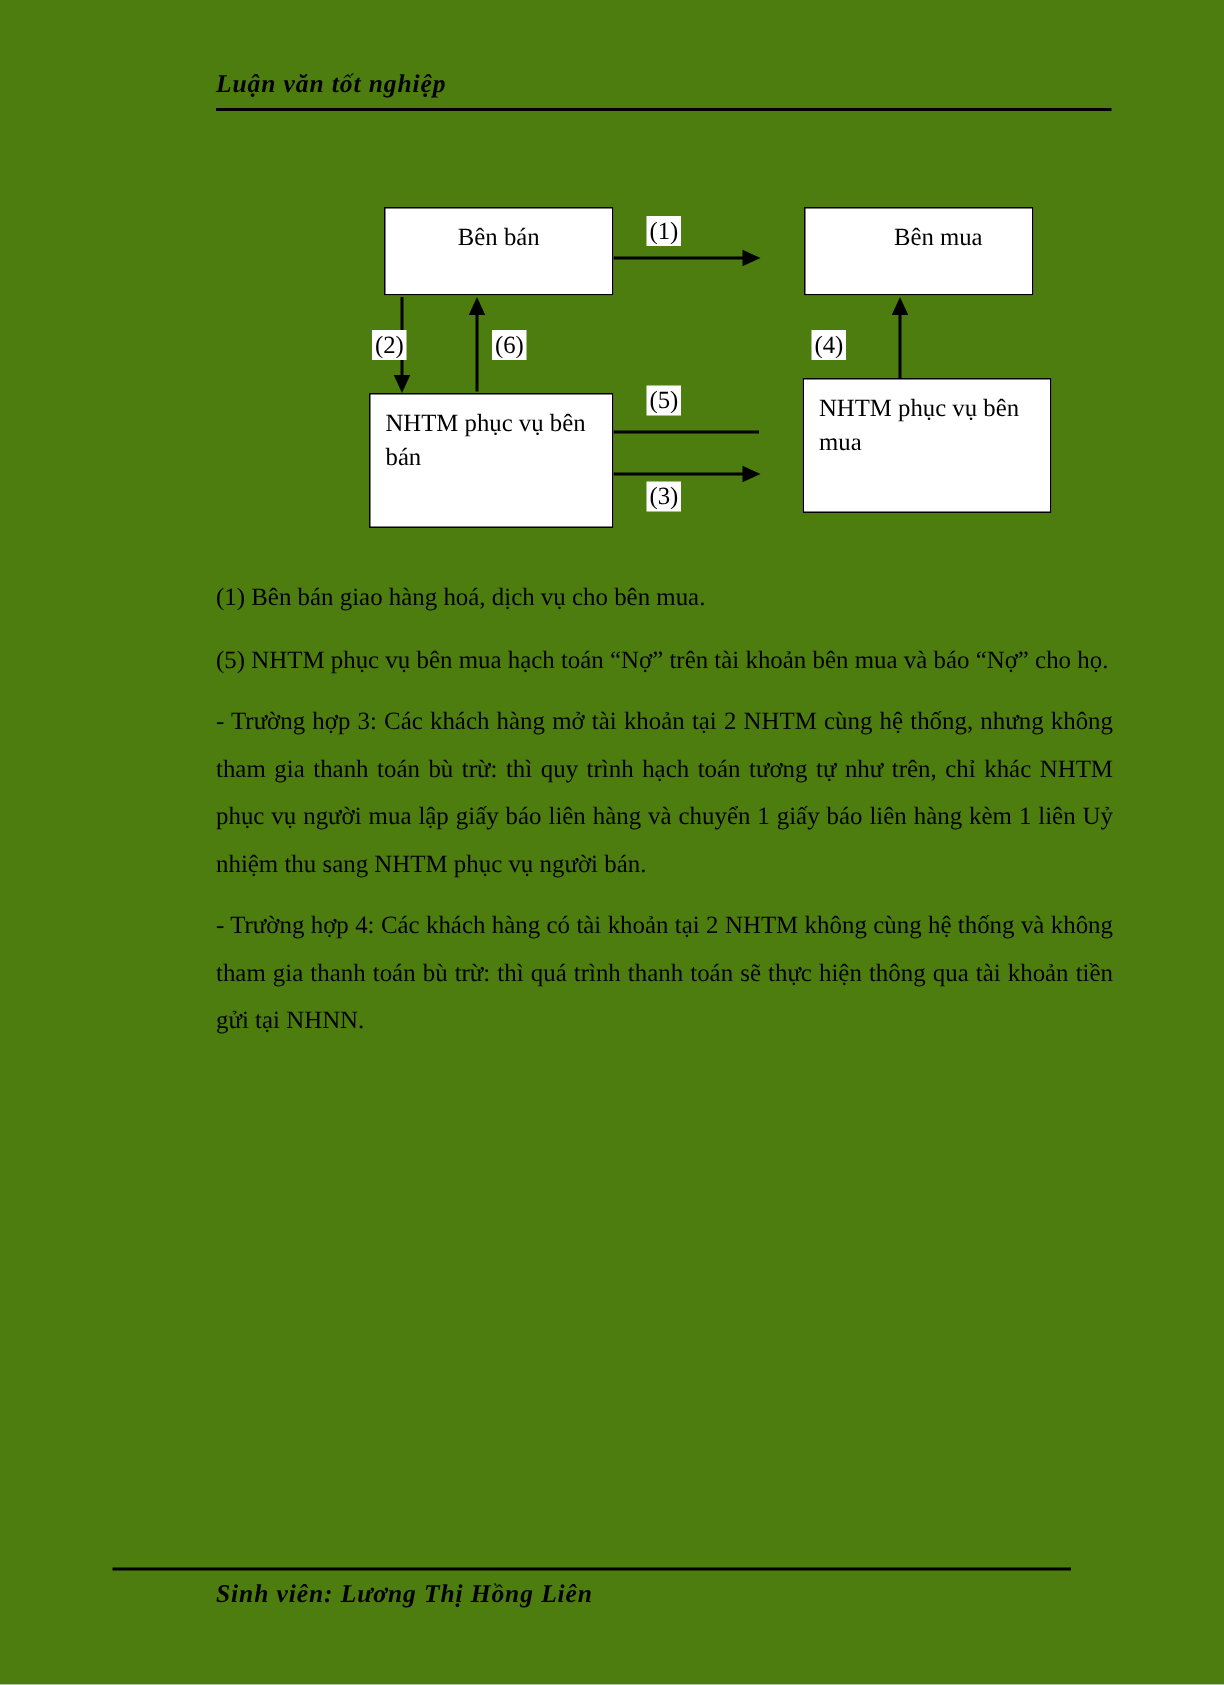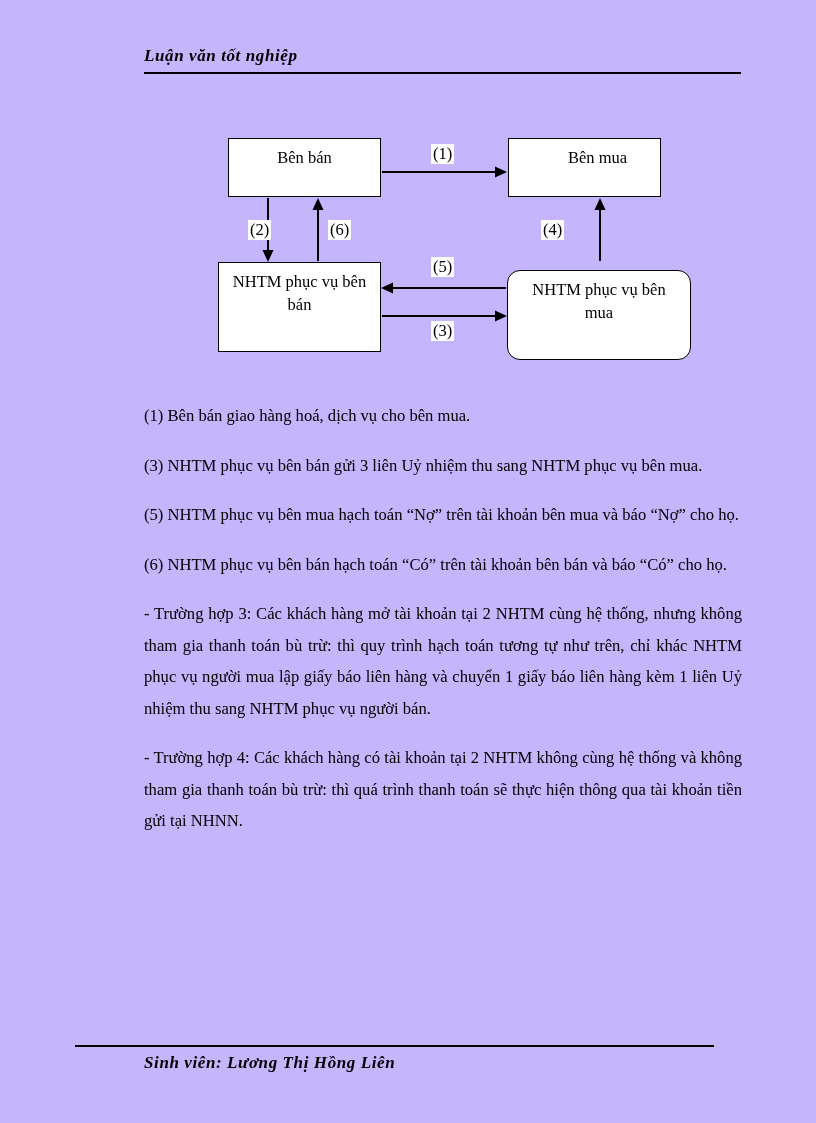--- a/index.html
+++ b/index.html
@@ -2,21 +2,21 @@
 <html><head>
 <meta charset="utf-8">
 <style>
   * { margin: 0; padding: 0; box-sizing: border-box; }
   html, body { background: #ffffff; }
   .page {
     position: relative;
     width: 816px;
     height: 1123px;
     margin: 0 auto;
-    background: #c4b5fd;
+    background: #4d7c0f;
     color: #000;
     font-family: "Liberation Serif", serif;
     overflow: hidden;
   }
   .header-title {
     position: absolute;
     left: 144px;
     top: 46px;
     font-size: 17px;
     font-weight: bold;
@@ -38,30 +38,30 @@
     width: 816px;
     height: 370px;
   }
   .diagram svg { position: absolute; left: 0; top: 0; }
   .dbox {
     position: absolute;
     border: 1.6px solid #000;
     display: flex;
     align-items: flex-start;
     justify-content: center;
-    text-align: center;
     font-size: 16.5px;
     line-height: 1.4;
     padding: 7px 10px 0 10px;
     background: #fff;
+    margin-left: 28px;
   }
   .box-seller      { left: 228px; top: 138px; width: 153px; height: 59px; }
   .box-buyer       { left: 508px; top: 138px; width: 153px; height: 59px; padding-left: 36px; }
   .box-seller-bank { left: 218px; top: 262px; width: 163px; height: 90px; }
-  .box-buyer-bank  { left: 507px; top: 270px; width: 184px; height: 90px; border-radius: 13px; }
+  .box-buyer-bank  { left: 507px; top: 252px; width: 166px; height: 90px; }
   .dlabel {
     position: absolute;
     font-size: 16.5px;
     background: #fff;
     padding: 0 2px;
   }
   .label-1 { left: 431px; top: 144px; }
   .label-2 { left: 248px; top: 220px; }
   .label-6 { left: 328px; top: 220px; }
   .label-4 { left: 541px; top: 220px; }
@@ -69,21 +69,21 @@
   .label-3 { left: 431px; top: 321px; }
   .body-text {
     position: absolute;
     left: 144px;
     top: 382px;
     width: 598px;
     font-size: 16.6px;
     line-height: 31.5px;
     text-align: justify;
   }
-  .body-text p { margin-bottom: 10px; margin-top: 18px; }
+  .body-text p { margin-bottom: 10px; }
   .footer-rule {
     position: absolute;
     left: 75px;
     top: 1045px;
     width: 639px;
     height: 2px;
     background: #000;
   }
   .footer-text {
     position: absolute;
@@ -141,23 +141,21 @@
     <span class="dlabel label-2">(2)</span>
     <span class="dlabel label-6">(6)</span>
     <span class="dlabel label-4">(4)</span>
     <span class="dlabel label-5">(5)</span>
     <span class="dlabel label-3">(3)</span>
 
   </div>
 
   <div class="body-text">
     <p>(1) Bên bán giao hàng hoá, dịch vụ cho bên mua.</p>
-    <p>(3) NHTM phục vụ bên bán gửi 3 liên Uỷ nhiệm thu sang NHTM phục vụ bên mua.</p>
     <p>(5) NHTM phục vụ bên mua hạch toán “Nợ” trên tài khoản bên mua và báo “Nợ” cho họ.</p>
-    <p>(6) NHTM phục vụ bên bán hạch toán “Có” trên tài khoản bên bán và báo “Có” cho họ.</p>
     <p>- Trường hợp 3: Các khách hàng mở tài khoản tại 2 NHTM cùng hệ thống, nhưng không tham gia thanh toán bù trừ: thì quy trình hạch toán tương tự như trên, chỉ khác NHTM phục vụ người mua lập giấy báo liên hàng và chuyển 1 giấy báo liên hàng kèm 1 liên Uỷ nhiệm thu sang NHTM phục vụ người bán.</p>
     <p>- Trường hợp 4: Các khách hàng có tài khoản tại 2 NHTM không cùng hệ thống và không tham gia thanh toán bù trừ: thì quá trình thanh toán sẽ thực hiện thông qua tài khoản tiền gửi tại NHNN.</p>
   </div>
 
   <div class="footer-rule"></div>
   <div class="footer-text">Sinh viên: Lương Thị Hồng Liên</div>
 
 </div>
 
 </body></html>

